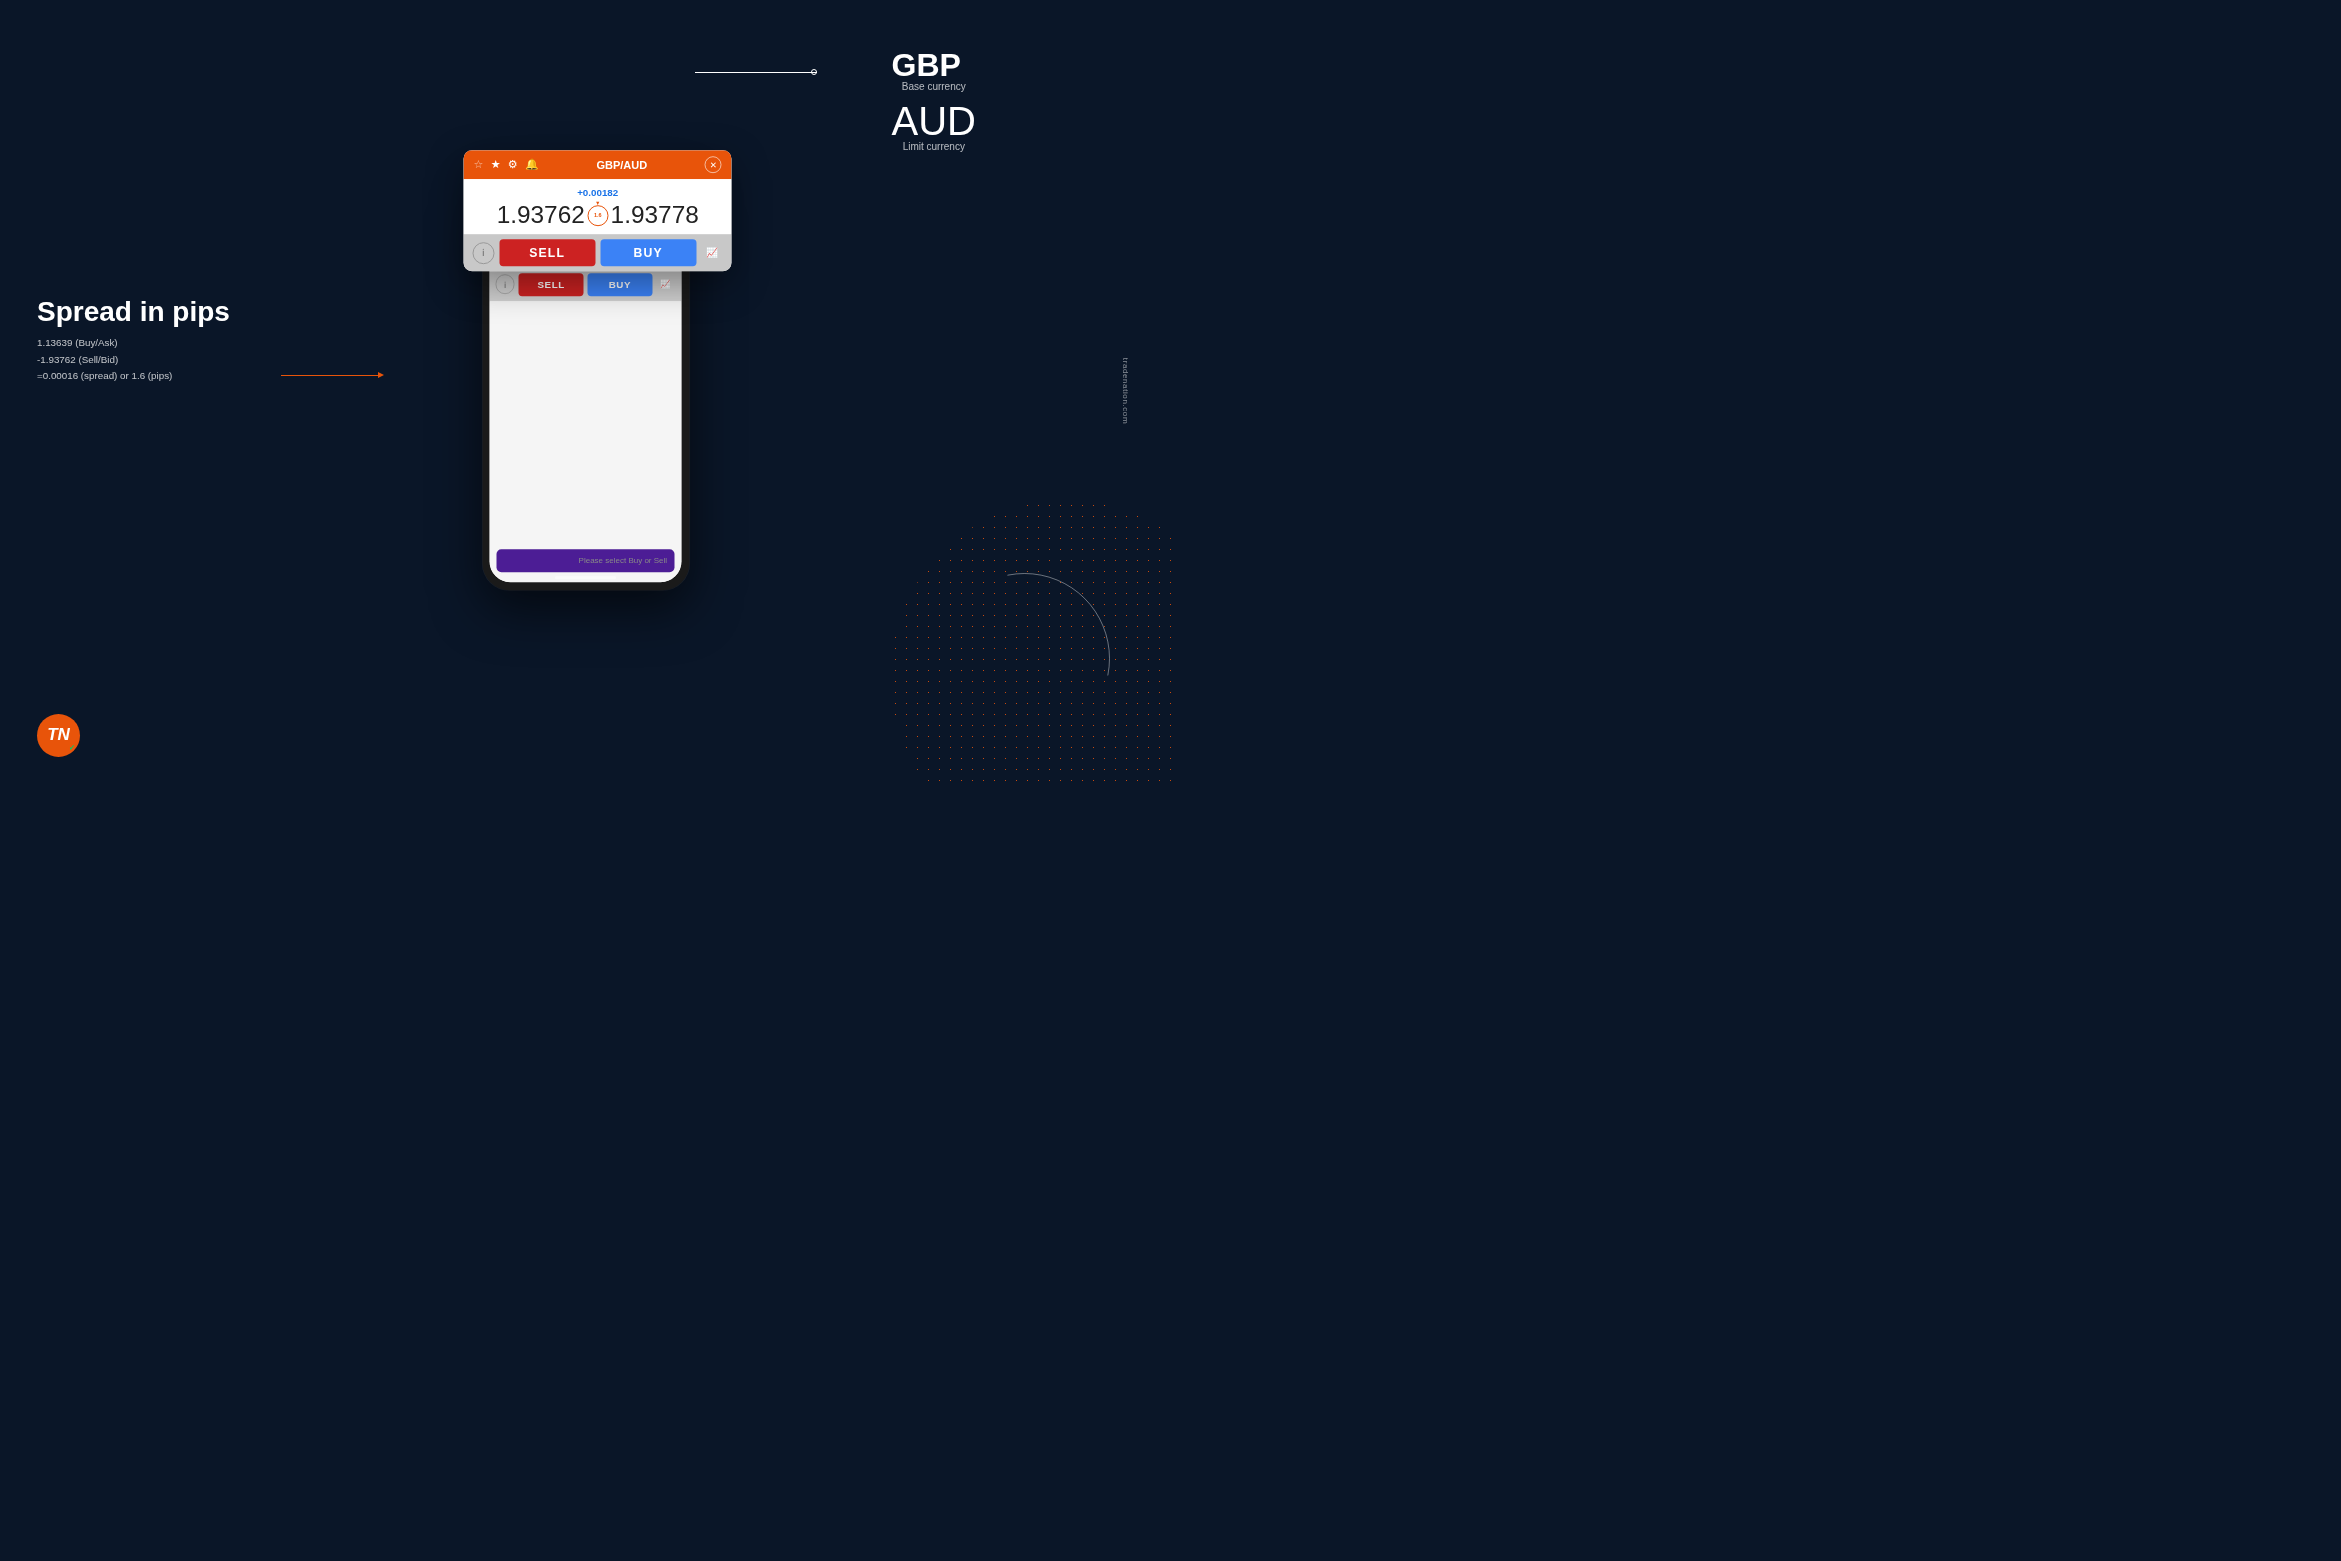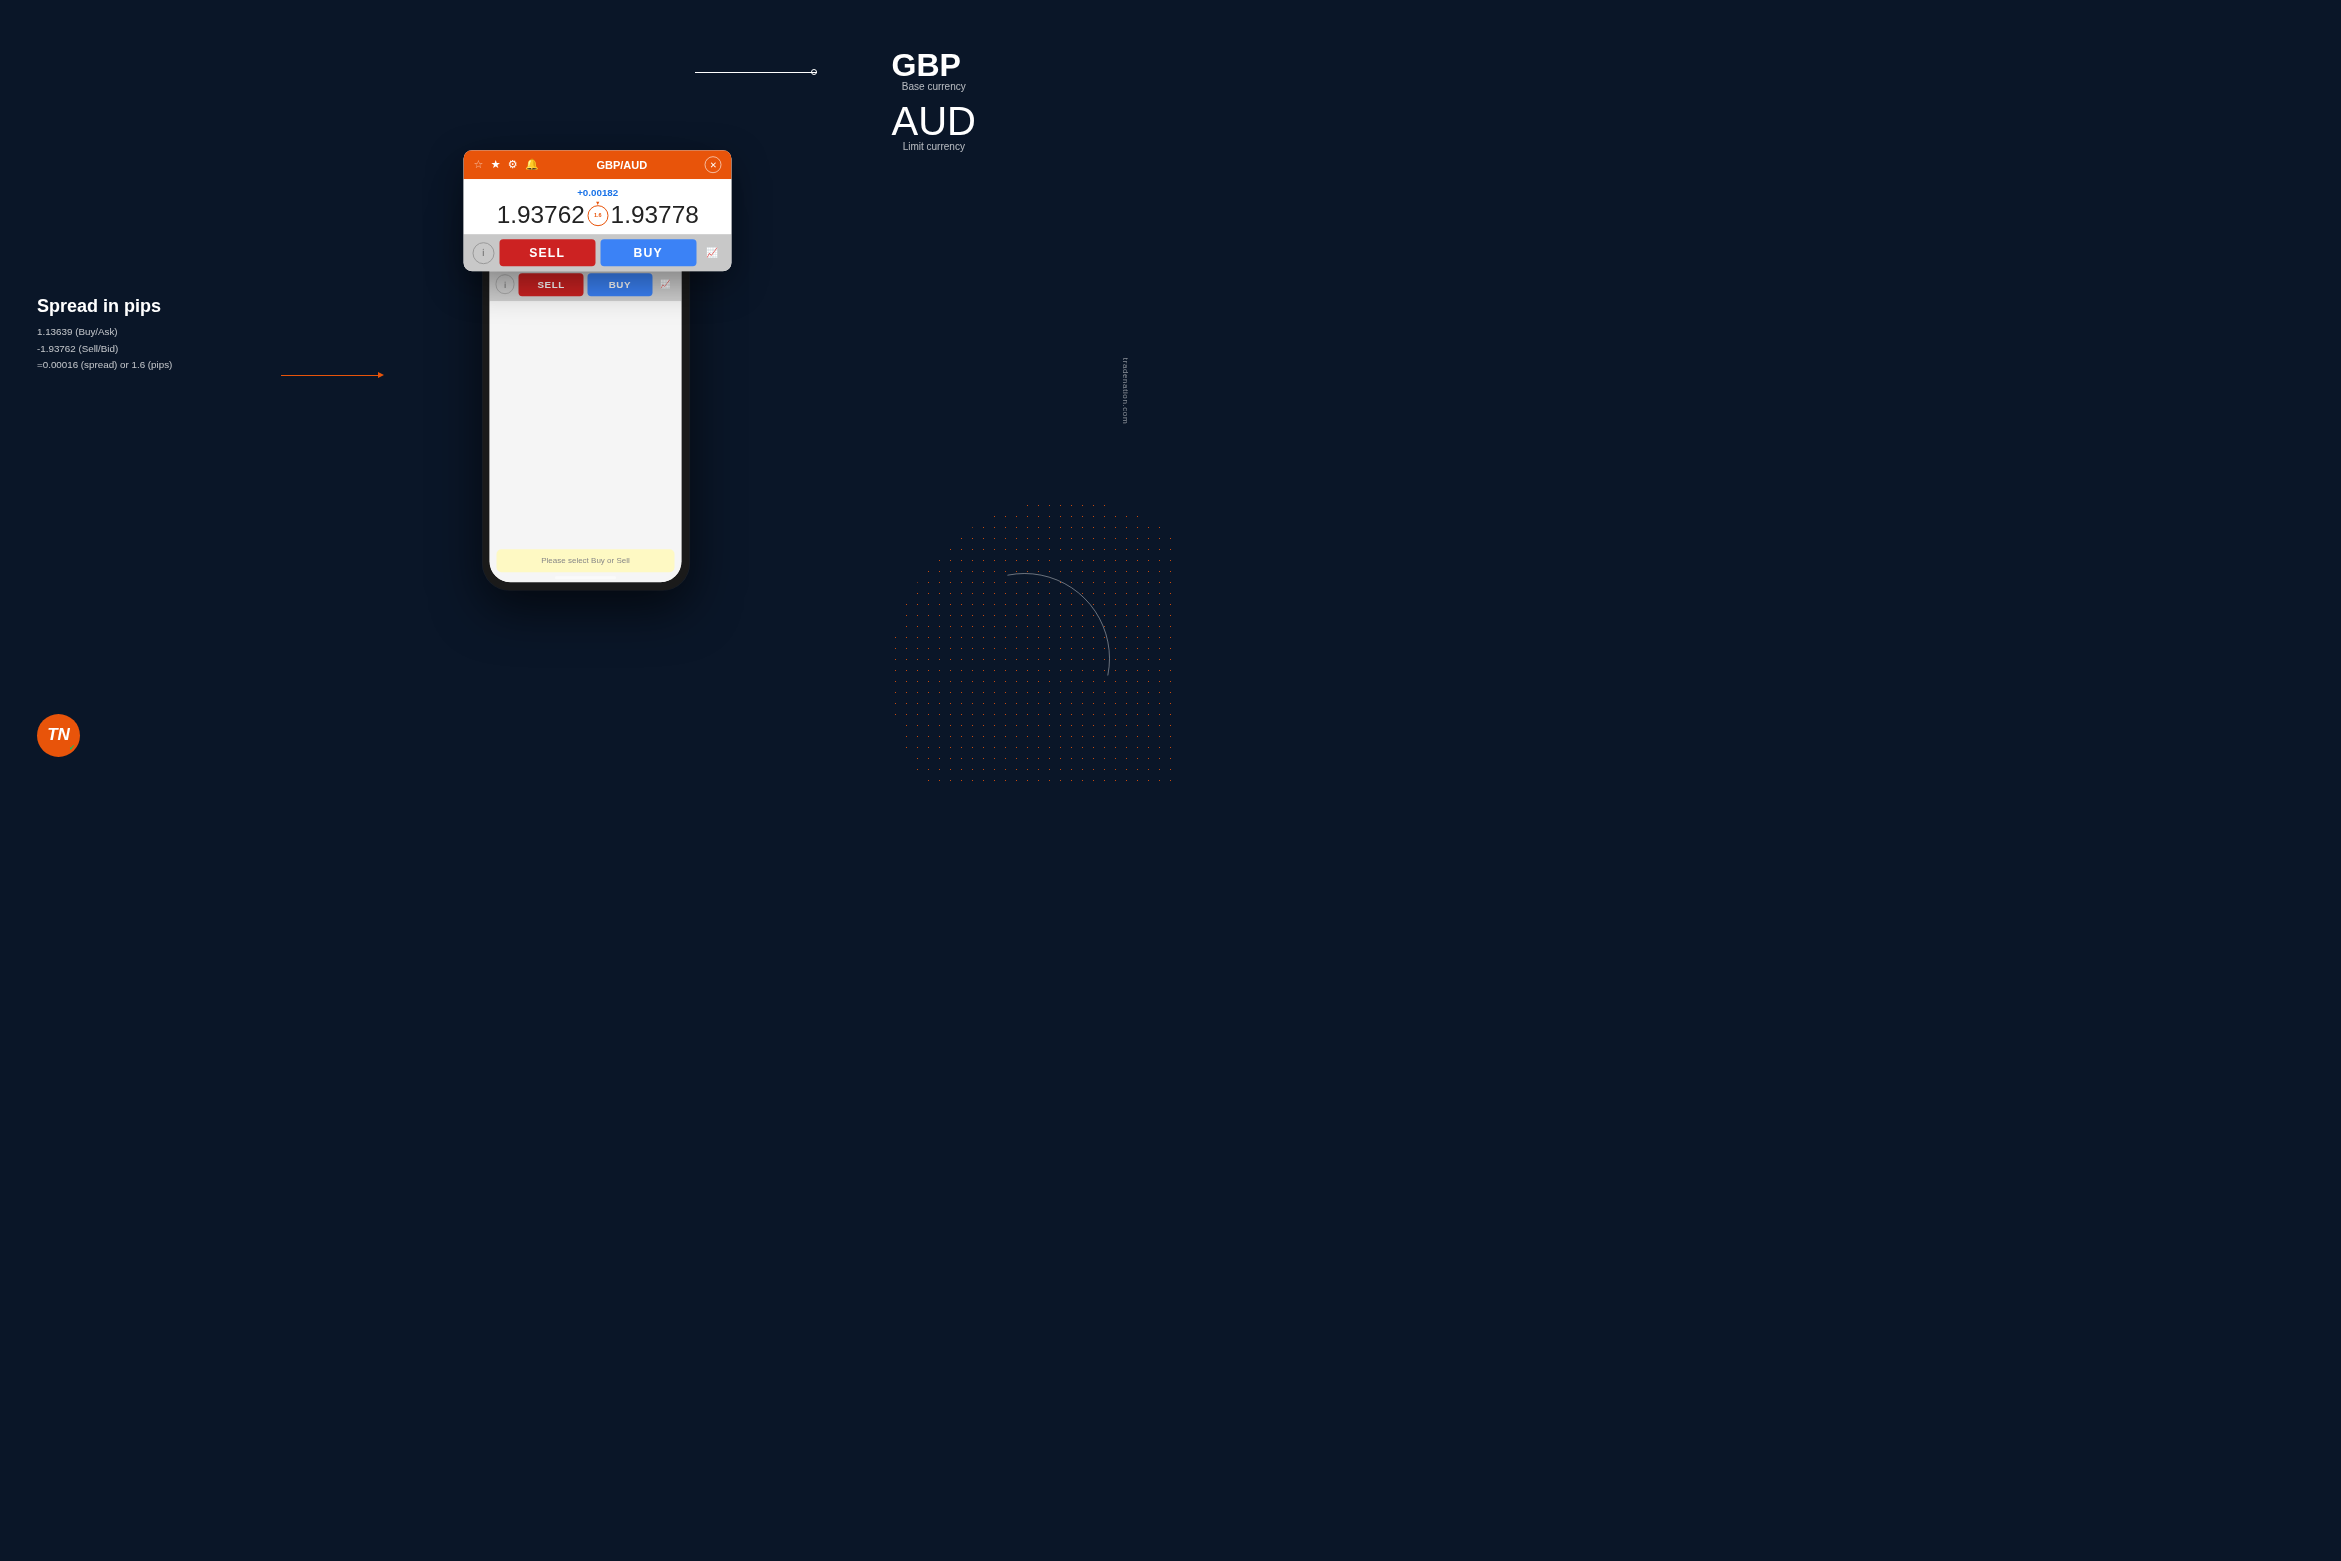--- a/index.html
+++ b/index.html
@@ -71,21 +71,21 @@
 
     
     .spread-annotation {
       position: absolute;
       left: 37px;
       top: 38%;
       color: white;
     }
 
     .spread-title {
-      font-size: 18px;
+      font-size: 28px;
       font-weight: 800;
       color: white;
       line-height: 1.1;
       margin-bottom: 7.3px;
     }
 
     .spread-details {
       font-size: 9.8px;
       color: rgba(255,255,255,0.75);
       line-height: 1.7;
@@ -420,25 +420,25 @@
     .bottom-section {
       background: #f5f5f5;
       flex: 1;
       display: flex;
       align-items: flex-end;
       padding-bottom: 9.8px;
     }
 
     .select-prompt {
       width: 100%;
-      text-align: center;
+      text-align: right;
       color: #888;
       font-size: 8px;
       padding: 7.3px;
-      background: #fef9c3;
+      background: #4c1d95;
       margin: 0 7.3px;
       border-radius: 4.9px;
     }
 
     
     .home-indicator {
       position: absolute;
       bottom: 11px;
       left: 50%;
       transform: translateX(-50%);

